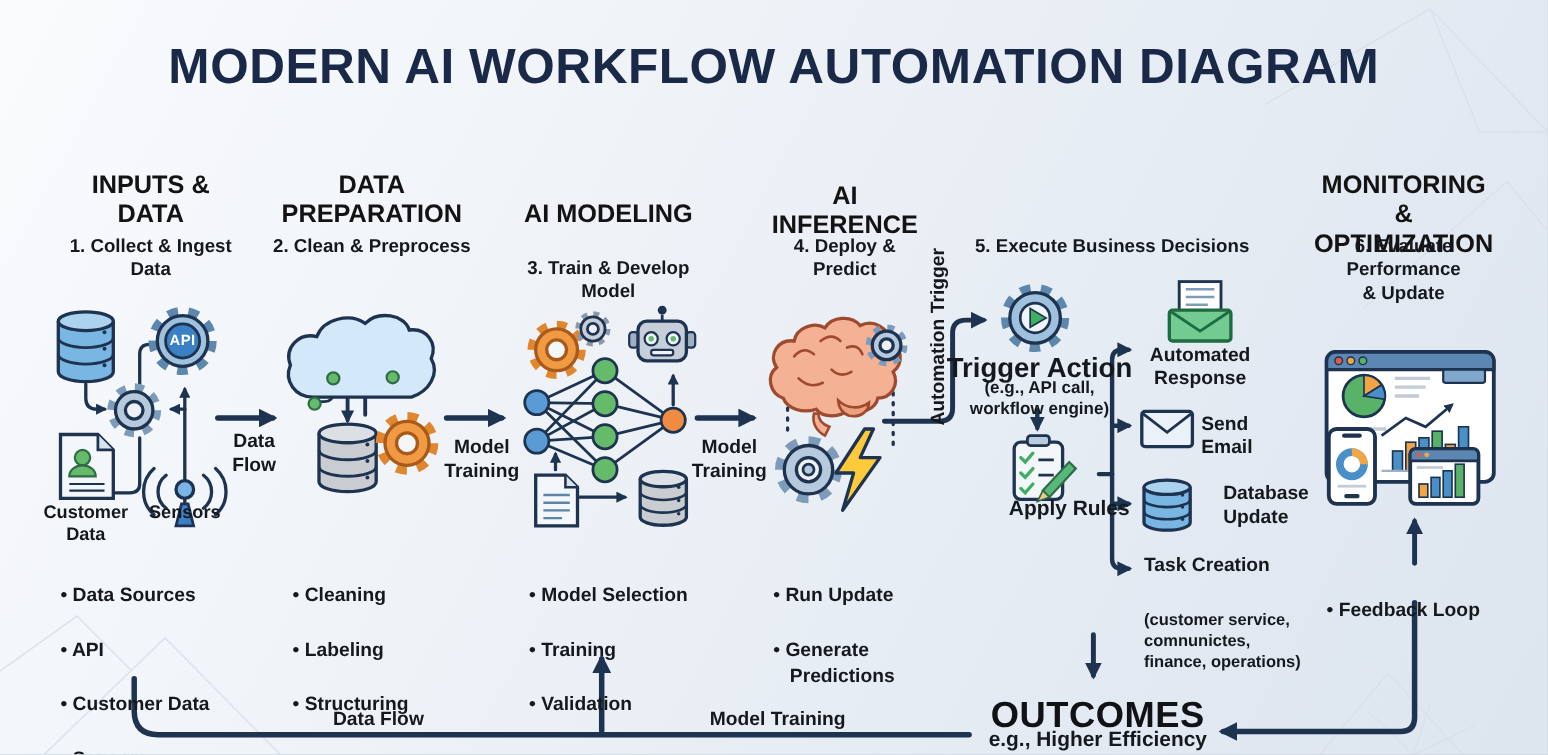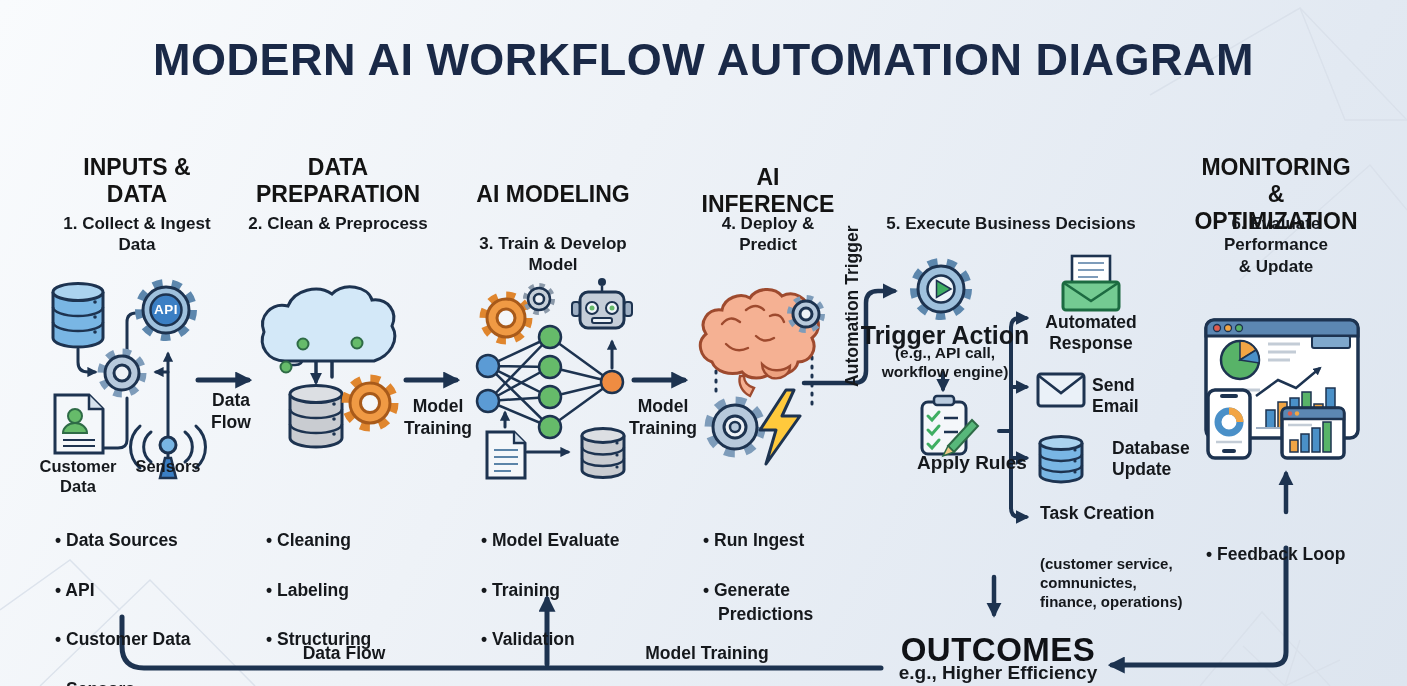--- a/index.html
+++ b/index.html
@@ -338,26 +338,26 @@
   <div class="b">API</div>
   <div class="b">Customer Data</div>
   <div class="b">Sensors</div>
 </div>
 <div class="t blist" style="left:266px;top:503px;">
   <div class="b">Cleaning</div>
   <div class="b">Labeling</div>
   <div class="b">Structuring</div>
 </div>
 <div class="t blist" style="left:481px;top:503px;">
-  <div class="b">Model Evaluate</div>
+  <div class="b">Model Selection</div>
   <div class="b">Training</div>
   <div class="b">Validation</div>
 </div>
 <div class="t blist" style="left:703px;top:503px;width:125px;">
-  <div class="b">Run Ingest</div>
+  <div class="b">Run Update</div>
   <div class="b">Generate Predictions</div>
 </div>
 <div class="t blist" style="left:1206px;top:517px;">
   <div class="b">Feedback Loop</div>
 </div>
 
 <div class="t apibadge" style="left:166px;top:310px;">API</div>
 <div class="t iconlab ctr" style="left:78px;top:457px;">Customer
 Data</div>
 <div class="t iconlab ctr" style="left:168px;top:457px;">Sensors</div>

